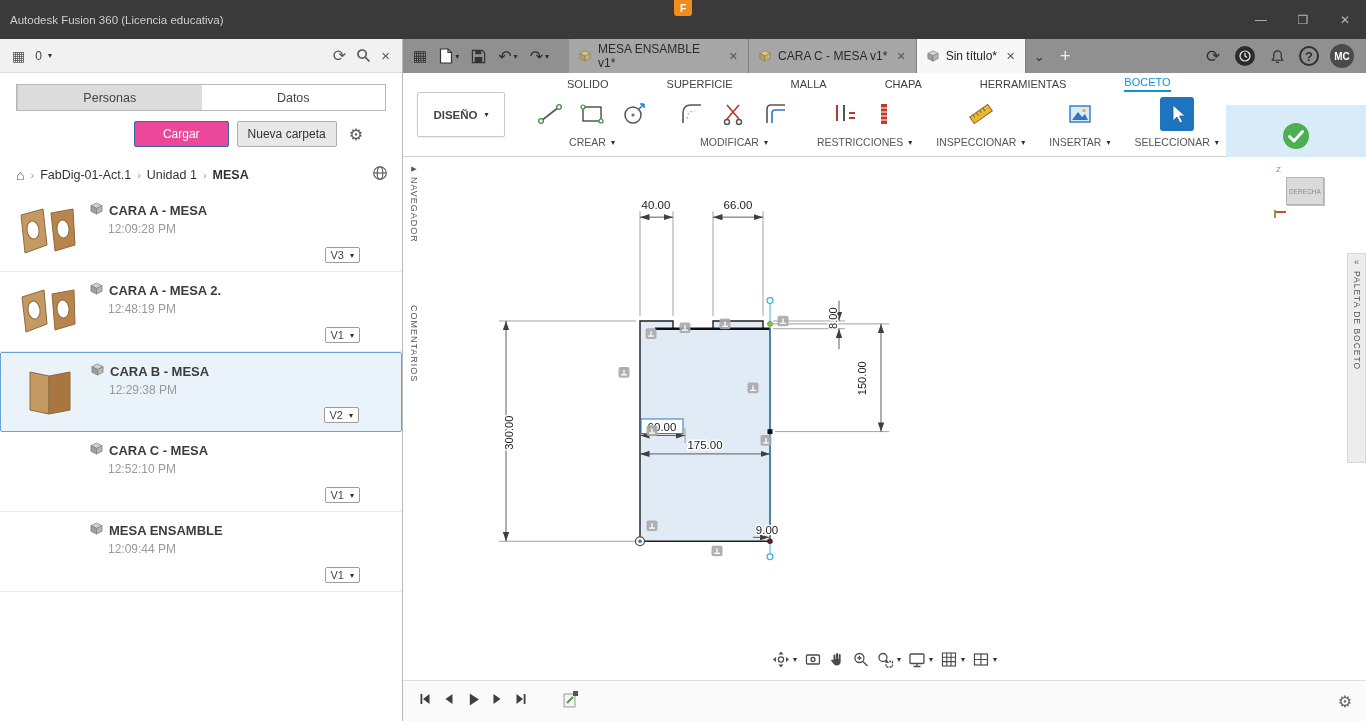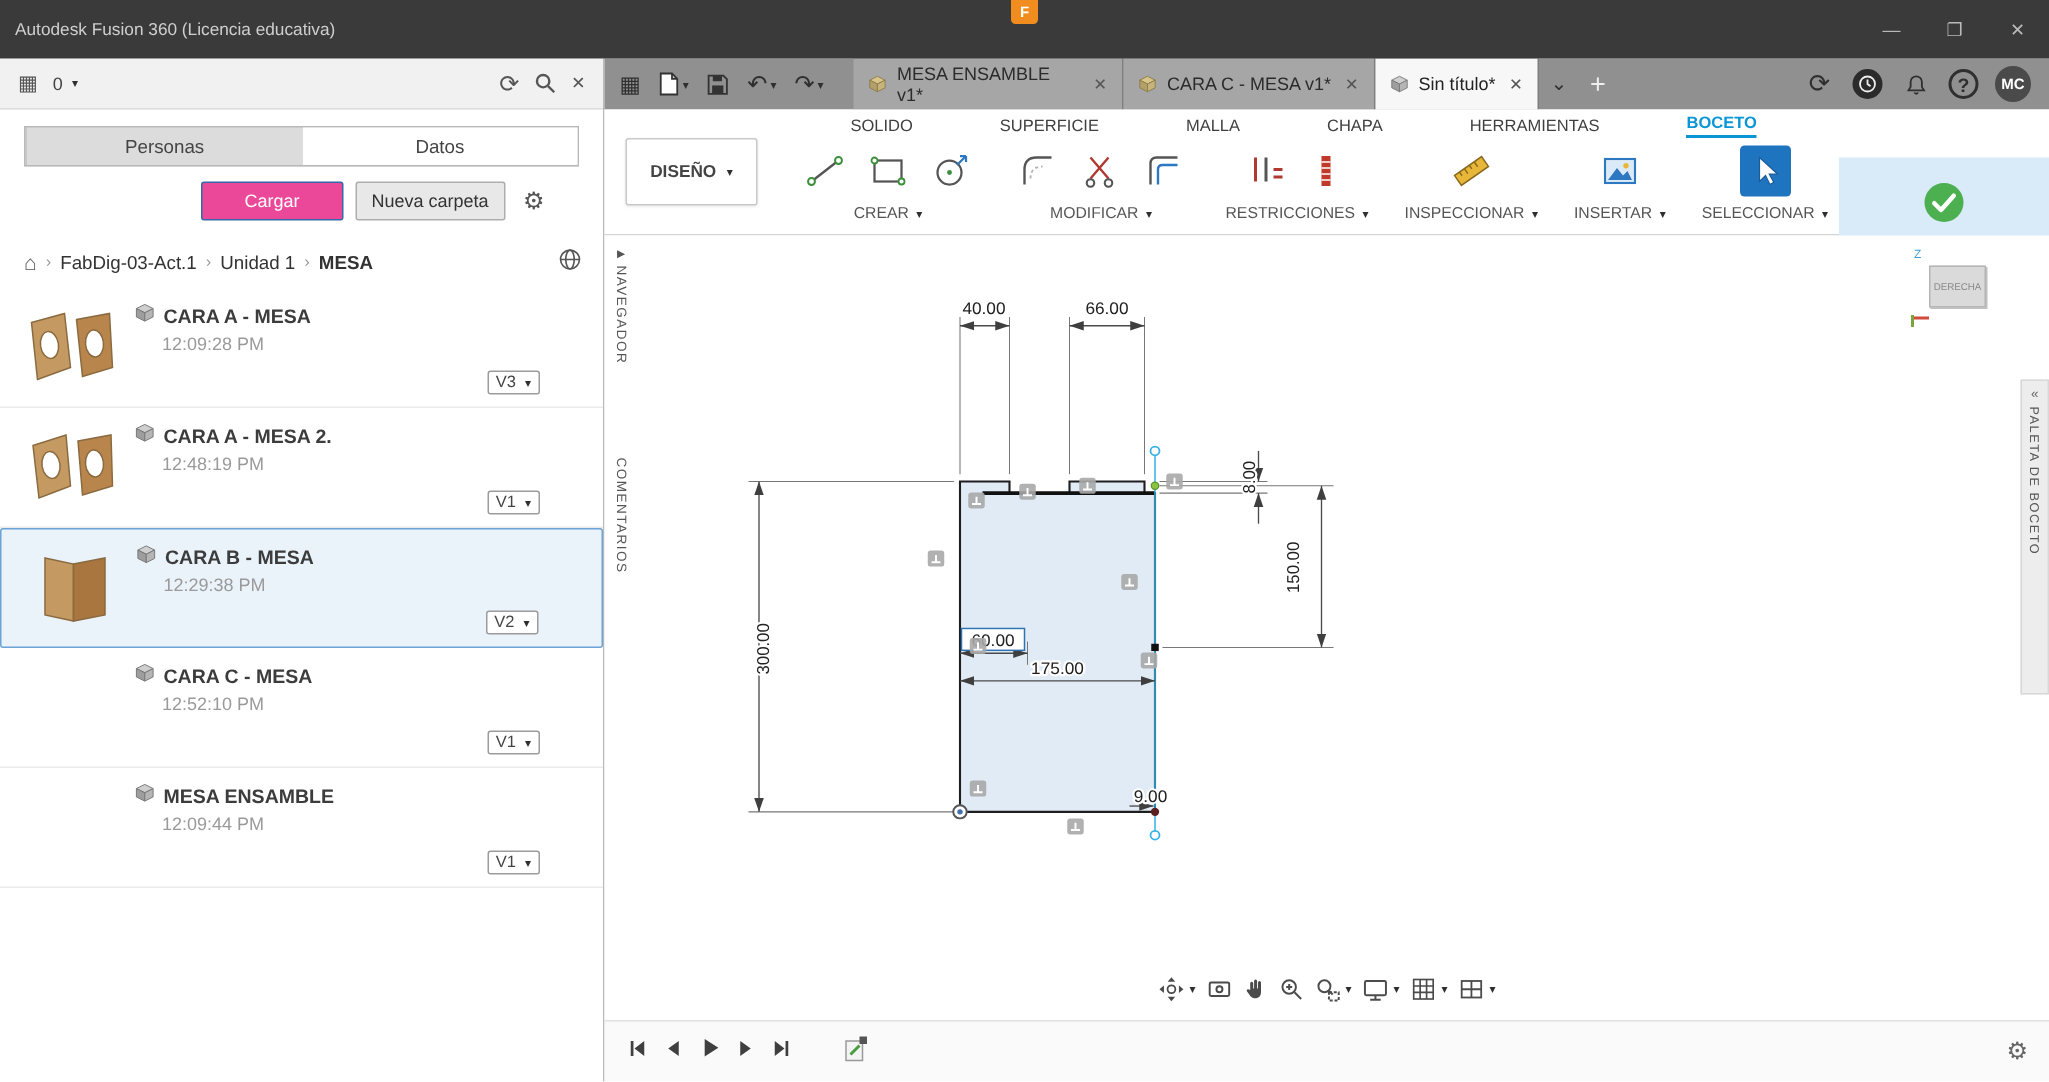--- a/index.html
+++ b/index.html
@@ -90,21 +90,21 @@
   .ribbon { height:84px; flex:0 0 auto; background:#fff; border-bottom:1px solid #d4d4d4;
     position:relative; }
   .workspace-btn { position:absolute; left:14px; top:19px; width:88px; height:45px;
     border:1px solid #c9c9c9; border-radius:2px; background:#fff; display:flex; align-items:center;
     justify-content:center; gap:5px; font-size:11.5px; font-weight:bold; color:#444;
     box-shadow:0 1px 2px rgba(0,0,0,.08); }
   .ribbon-main { position:absolute; left:118px; right:140px; top:0; bottom:0; }
   .menus { display:flex; align-items:flex-end; height:19px; padding-left:46px; gap:58px;
     font-size:11px; color:#3f3f3f; }
   .menu-item { padding-bottom:2px; }
-  .menu-item.active { color:#0a96d6; border-bottom:2px solid #0a96d6; font-weight:bold; }
+  .menu-item.active { color:#0a96d6; border-bottom:2px solid #0a96d6; font-weight:normal; }
   .groups { display:flex; height:64px; align-items:flex-start; }
   .group { display:flex; flex-direction:column; align-items:center; padding:2px 12px 0 12px; }
   .group-icons { display:flex; gap:8px; align-items:center; height:40px; }
   .tool-btn { width:34px; height:34px; display:flex; align-items:center; justify-content:center; }
   .group-label { font-size:10.5px; color:#555; margin-top:2px; display:flex; gap:3px;
     align-items:center; }
   .gsep { width:1px; height:56px; background:#e3e3e3; margin-top:2px; }
   .finish-group { position:absolute; right:0; top:0; width:140px; height:84px; background:#d9ebf8;
     display:flex; flex-direction:column; align-items:center; justify-content:center; gap:5px;margin-top:32px; }
   .select-tool { background:#1f74c0; border-radius:3px; }
@@ -182,21 +182,21 @@
 
       <div class="panel-actions">
         <button class="btn-upload">Cargar</button>
         <button class="btn-folder">Nueva carpeta</button>
         <span class="gear">⚙</span>
       </div>
 
       <div class="breadcrumb">
         <span style="font-size:14px;color:#555;">⌂</span>
         <span class="crumb-sep">›</span>
-        <span>FabDig-03-Act.1</span>
+        <span>FabDig-01-Act.1</span>
         <span class="crumb-sep">›</span>
         <span>Unidad 1</span>
         <span class="crumb-sep">›</span>
         <span class="crumb-last">MESA</span>
         <span class="spacer"></span>
         <span>
           <svg width="16" height="16" viewBox="0 0 16 16" fill="none" stroke="#555" stroke-width="1.1">
               <circle cx="8" cy="8" r="6.3"></circle>
               <ellipse cx="8" cy="8" rx="2.8" ry="6.3"></ellipse>
               <line x1="1.7" y1="8" x2="14.3" y2="8"></line>

